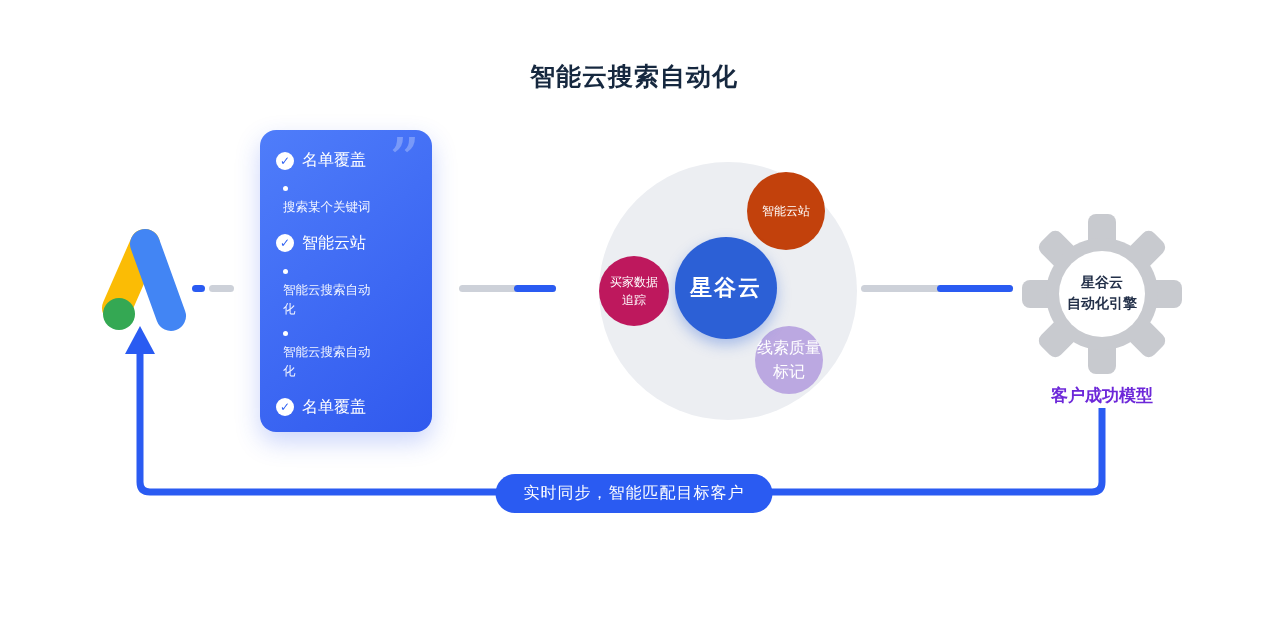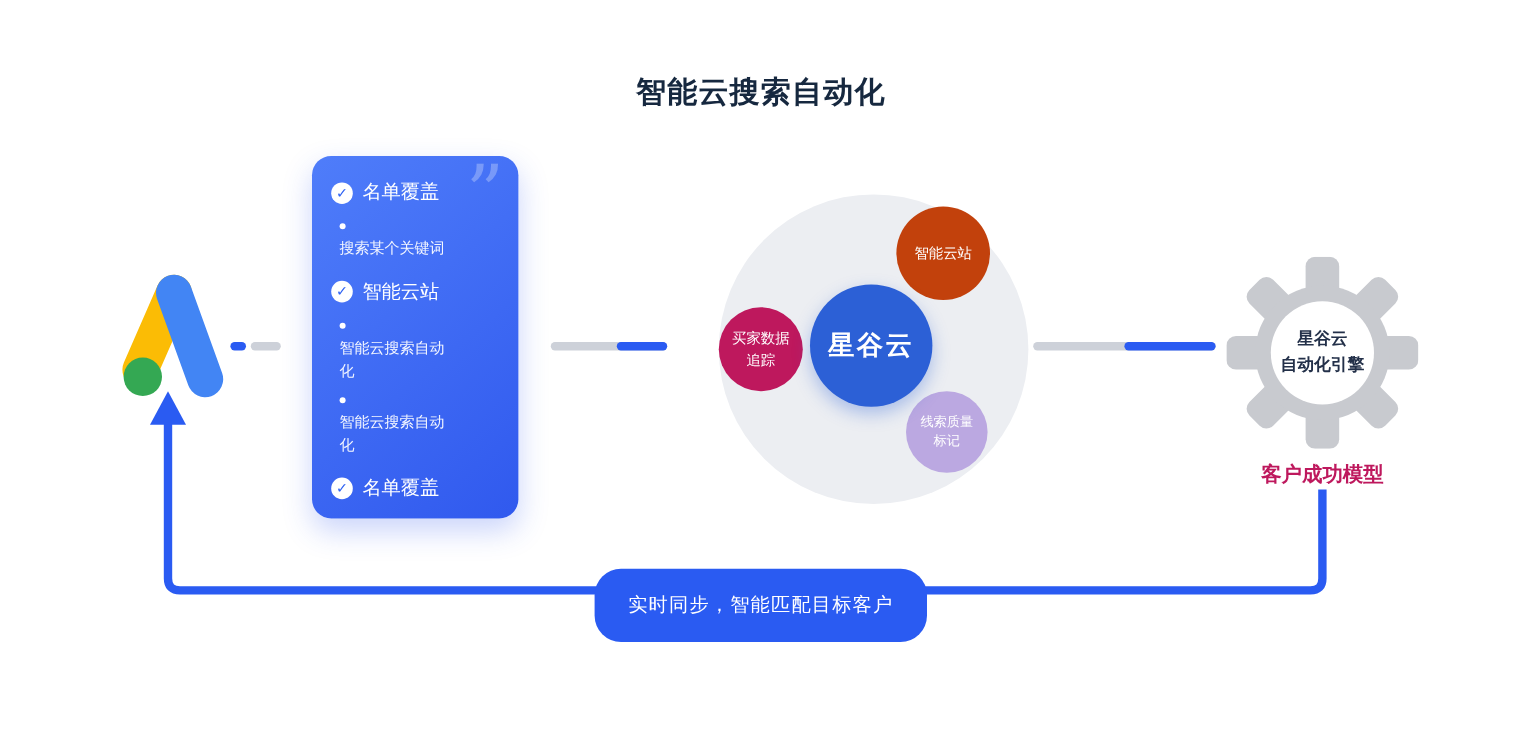--- a/index.html
+++ b/index.html
@@ -72,39 +72,39 @@
     display:flex; align-items:center; justify-content:center;
     color:#ffffff; text-align:center; white-space:pre-line;
   }
   .bubble.center {
     left:76px; top:75px; width:102px; height:102px;
     background:#2C60D6; font-size:22px; font-weight:700; letter-spacing:2px;
     box-shadow:0 6px 14px rgba(44,96,214,.35);
   }
   .bubble.top    { left:148px; top:10px;  width:78px; height:78px; background:#c2410c; font-size:12px; }
   .bubble.left   { left:0px;   top:94px;  width:70px; height:70px; background:#be185d; font-size:12px; line-height:1.5; }
-  .bubble.bottom { left:156px; top:164px; width:68px; height:68px; background:#BBA8E1; font-size:11px; line-height:1.5; }
+  .bubble.bottom { left:156px; top:164px; width:68px; height:68px; background:#BBA8E1; font-size:16px; line-height:1.5; }
   
   .gear { position:absolute; left:1022px; top:214px; width:160px; height:160px; }
   .gear-label {
     position:absolute; left:1042px; top:272px; width:120px;
     text-align:center; font-size:14px; font-weight:600; color:#233049;
     white-space:pre-line; line-height:1.5;
   }
   .gear-caption {
     position:absolute; left:1012px; top:384px; width:180px;
-    text-align:center; font-size:17px; font-weight:700; color:#be185d;
+    text-align:center; font-size:17px; font-weight:700; color:#6d28d9;
   }
   
   .loop { position:absolute; left:0; top:0; width:1268px; height:622px; pointer-events:none; }
   .sync-pill {
     position:absolute; left:50%; top:474px; transform:translateX(-50%);
     background:#2A5BF2; color:#ffffff;
     font-size:16px; letter-spacing:1px;
-    padding:20px 28px; border-radius:22px; z-index:2;
+    padding:9px 28px; border-radius:22px; z-index:2;
     white-space:nowrap;
   }
 </style>
 </head>
 <body>
 
 <div class="stage">
 
   <div class="title">智能云搜索自动化</div>
 

